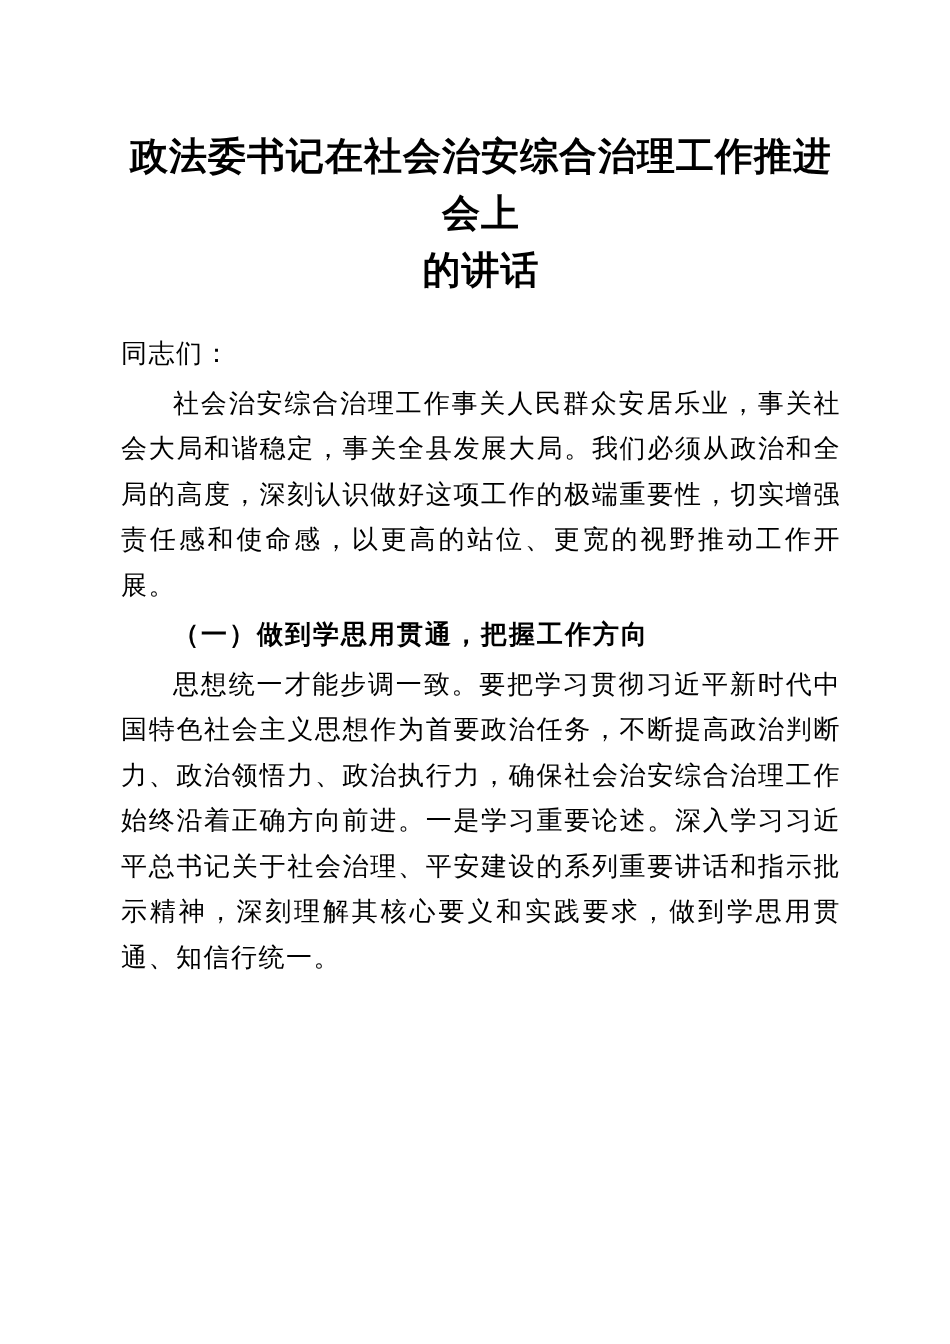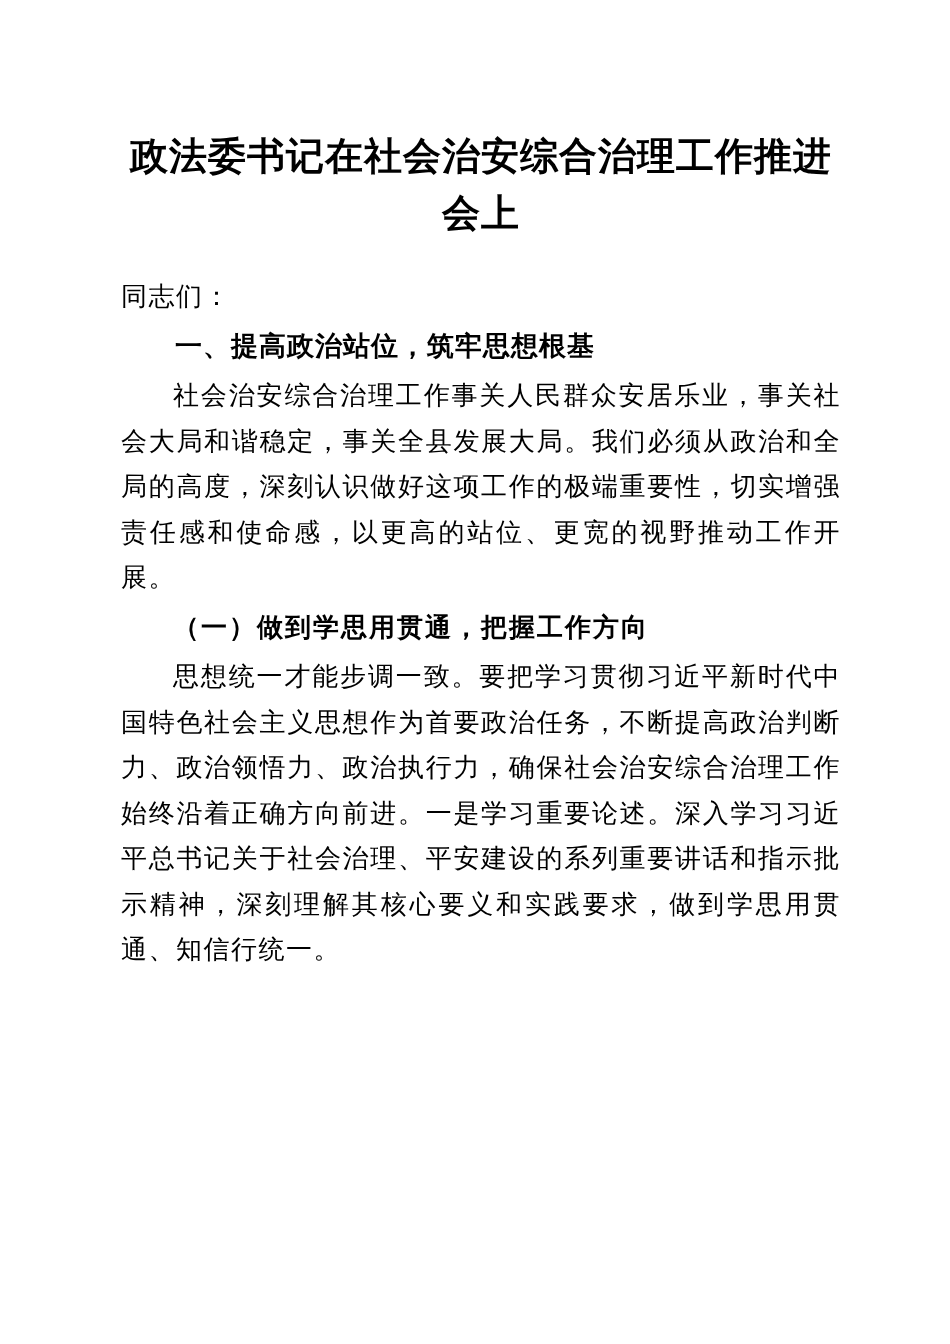--- a/index.html
+++ b/index.html
@@ -54,26 +54,26 @@
     letter-spacing: 2px;
   }
 </style>
 </head>
 <body>
 
 <div class="page">
 
   <h1 class="doc-title">
     <span class="title-line">政法委书记在社会治安综合治理工作推进会上</span>
+    <span class="title-line">的讲话</span>
   </h1>
 
   <p class="block salutation">同志们：</p>
 
 
-  <h2 class="block heading-1">一、提高政治站位，筑牢思想根基</h2>
 
   <p class="block para">社会治安综合治理工作事关人民群众安居乐业，事关社会大局和谐稳定，事关全县发展大局。我们必须从政治和全局的高度，深刻认识做好这项工作的极端重要性，切实增强责任感和使命感，以更高的站位、更宽的视野推动工作开展。</p>
 
   <h3 class="block heading-2">（一）做到学思用贯通，把握工作方向</h3>
 
   <p class="block para">思想统一才能步调一致。要把学习贯彻习近平新时代中国特色社会主义思想作为首要政治任务，不断提高政治判断力、政治领悟力、政治执行力，确保社会治安综合治理工作始终沿着正确方向前进。一是学习重要论述。深入学习习近平总书记关于社会治理、平安建设的系列重要讲话和指示批示精神，深刻理解其核心要义和实践要求，做到学思用贯通、知信行统一。</p>
 
 </div>
 
 </body></html>

